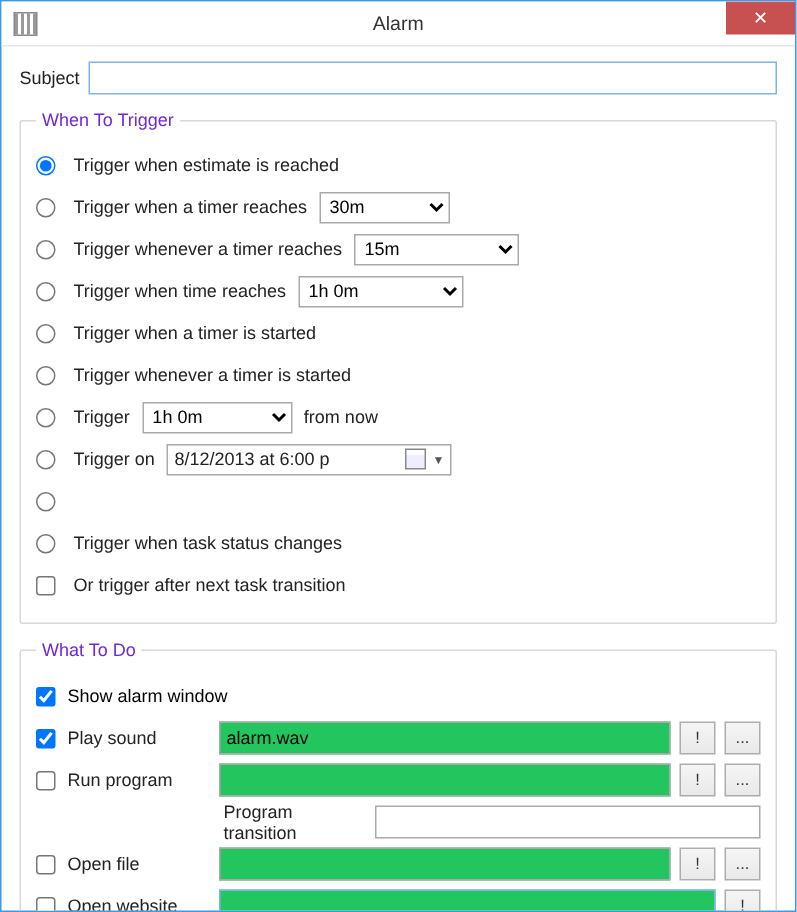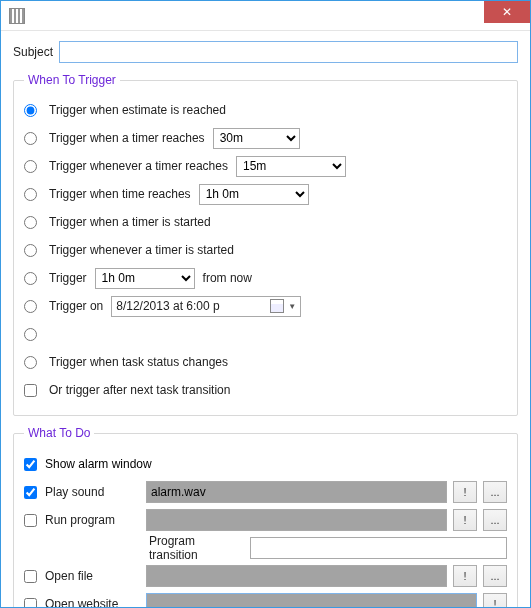--- a/index.html
+++ b/index.html
@@ -118,21 +118,21 @@
     align-items:center;
     gap:6px;
     height:28px;
   }
   .wtd-row input[type=checkbox]{ margin:0 2px 0 0;}
   .wtd-label { width:95px; color:#222;}
   .txt {
     flex:1;
     height:22px;
     border:1px solid #a9a9a9;
-    background:#a3a3a3;
+    background:#22c55e;
     padding:0 4px;
     font-family:inherit;
     font-size:12px;
   }
   .txt.hl { border:1px solid #7eb4ea;}
   .sqbtn {
     width:24px;height:22px;
     border:1px solid #adadad;
     background:linear-gradient(#f5f5f5,#e9e9e9);
     display:flex;align-items:center;justify-content:center;
@@ -148,20 +148,21 @@
     flex:1; height:22px;
     border:1px solid #a9a9a9; background:#fff;
     font-family:inherit;font-size:12px;padding:0 4px;
   }
 </style>
 </head>
 <body>
 
 <div class="titlebar">
   <div class="appicon"></div>
+  <div class="title">Alarm</div>
   <div class="closebtn">
     <span>✕</span>
   </div>
 </div>
 
 <div class="content">
 
   <div class="row-subject">
     <label>Subject</label>
     <input type="text" value="" style="">

